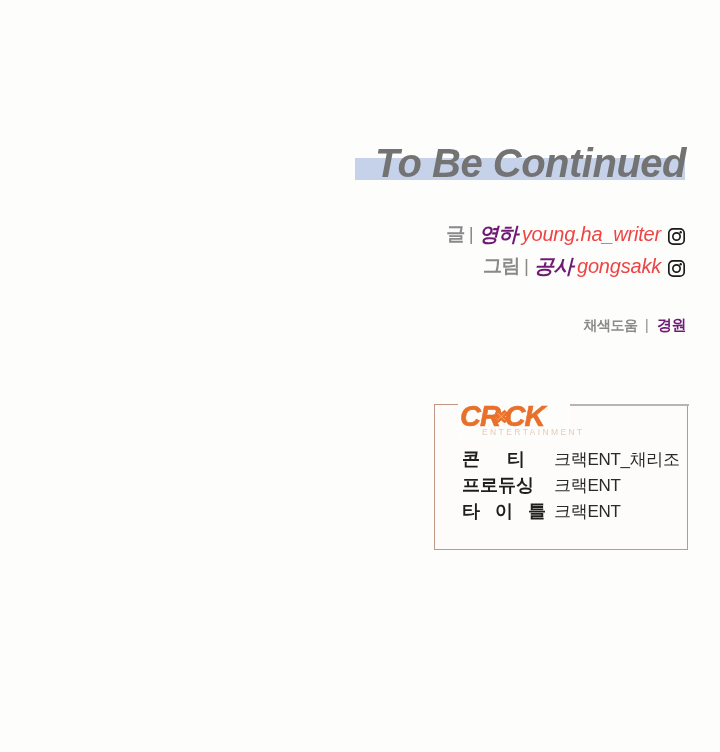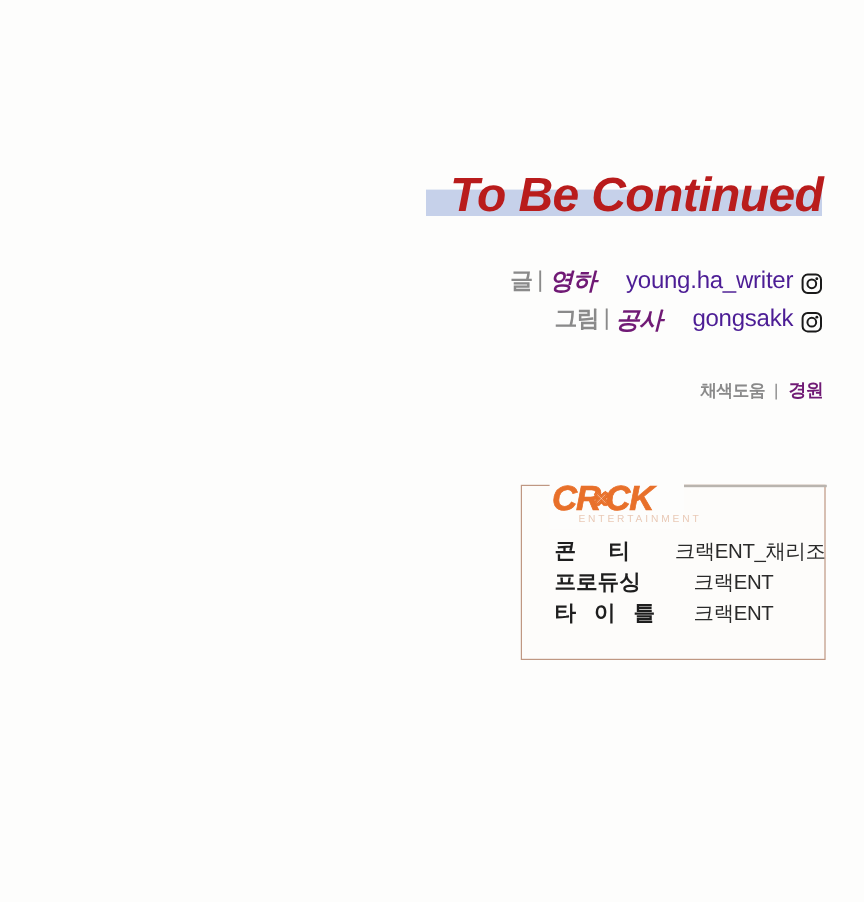--- a/index.html
+++ b/index.html
@@ -46,21 +46,21 @@
     position: absolute;
     left: 0;
     top: 0;
     width: 686px;
     text-align: right;
     font-family: "Liberation Sans", sans-serif;
     font-size: 40px;
     font-weight: bold;
     font-style: italic;
     letter-spacing: -0.5px;
-    color: #b91c1c;
+    color: #737373;
     line-height: 46px;
     white-space: nowrap;
   }
 
   
   #authors {
     position: absolute;
     left: 0;
     top: 218px;
     width: 686px;
@@ -86,22 +86,23 @@
   }
   .pen-name {
     font-size: 20px;
     font-weight: bold;
     font-style: italic;
     color: #701a75;
     letter-spacing: -0.5px;
   }
   .handle {
     font-size: 20px;
-    color: #4c1d95;
-    margin-left: 25px;
+    font-style: italic;
+    color: #ef4444;
+    margin-left: 4px;
     letter-spacing: -0.2px;
   }
   .ig-icon {
     display: inline-block;
     width: 19px;
     height: 19px;
     margin-left: 6px;
     position: relative;
     top: 2px;
   }
@@ -210,21 +211,20 @@
   }
   .studio-key.spaced  { letter-spacing: 11px; }
   .studio-key.spaced2 { letter-spacing: 5px; }
   .studio-key.tight   { letter-spacing: 0px; }
   .studio-val {
     font-size: 17px;
     font-weight: normal;
     color: #2a2a2a;
     letter-spacing: -0.3px;
     white-space: nowrap;
-    margin-left: 24px;
   }
 </style>
 </head>
 <body>
 
 <div id="page">
 
   <div id="tbc-block">
     <div id="tbc-highlight"></div>
     <div id="tbc-text">To Be Continued</div>

